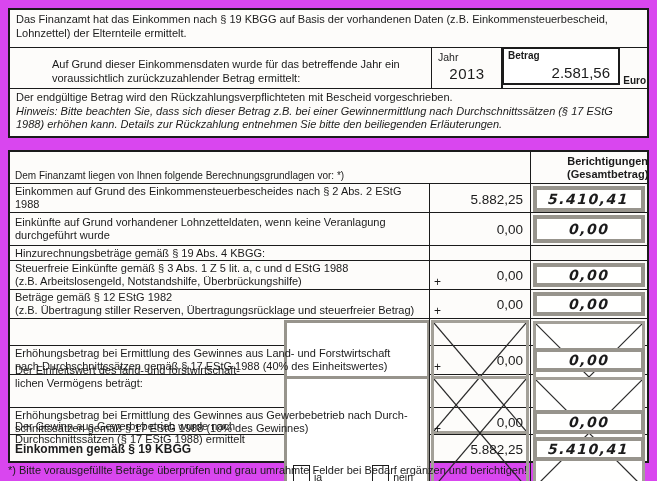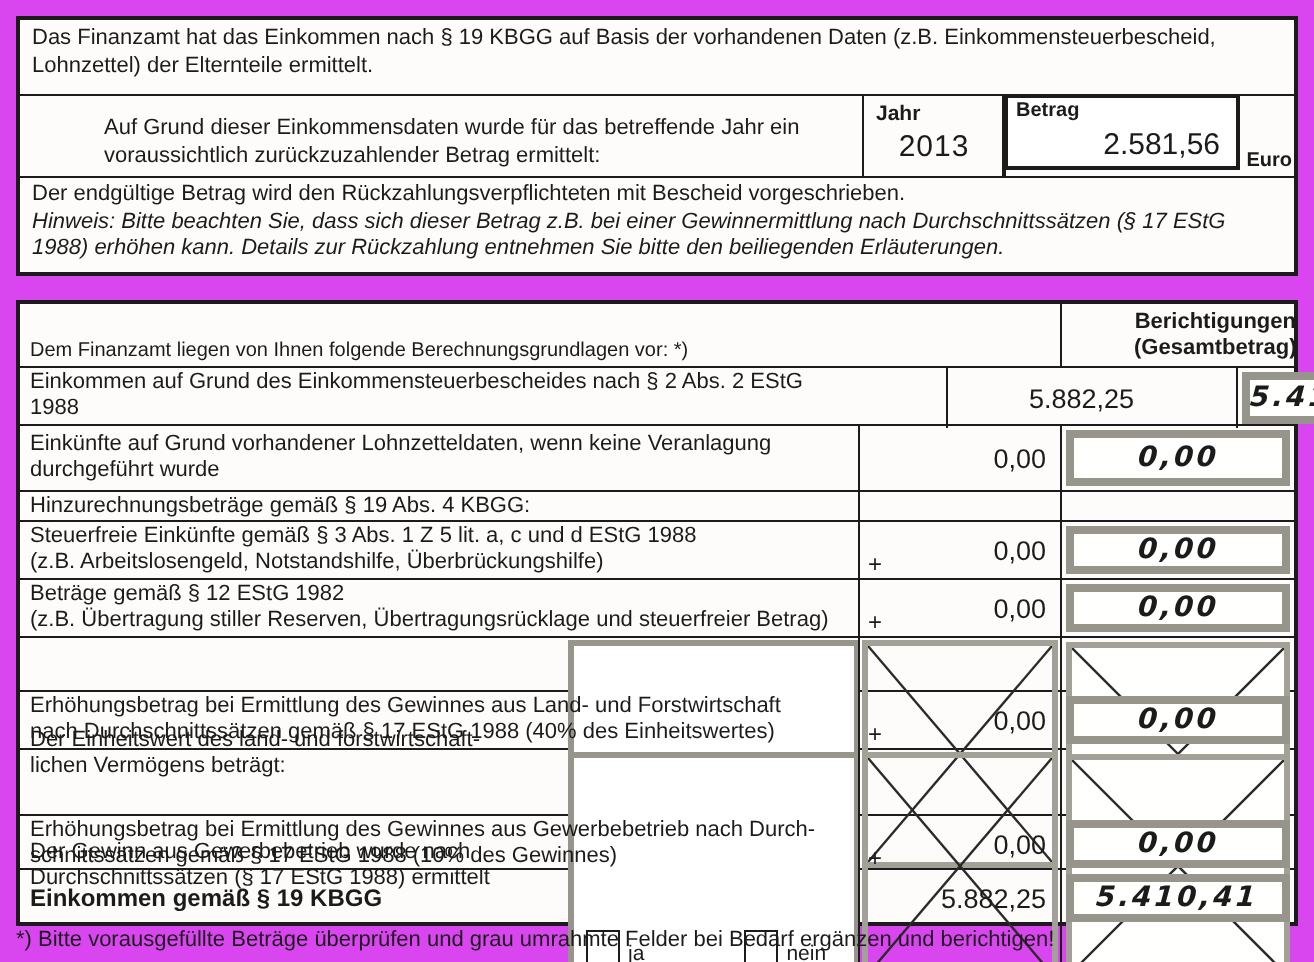--- a/index.html
+++ b/index.html
@@ -8,21 +8,21 @@
     background:#d946ef; color:#1b1b1b;
     font-family:"Liberation Sans", sans-serif;
     overflow:hidden;
   }
   
   .intro { position:absolute; left:8px; top:8px; width:637px; border:2px solid #1b1b1b; background:#fdfcfa; }
   .intro-row1 { height:34px; padding:3px 6px 0 6px; font-size:11px; line-height:13.5px; }
   .intro-row2 { height:40px; border-top:1.5px solid #1b1b1b; display:grid; grid-template-columns:385px 70px 1fr;padding-left:36px; }
   .intro-label { padding:2px 6px 3px 6px; display:flex; flex-direction:column; justify-content:flex-end; font-size:11px; line-height:13.5px; }
   .year-cell { border-left:1.5px solid #1b1b1b; padding:3px 5px 0 6px; }
-  .year-title { font-size:10.5px;font-weight:bold; }
+  .year-title { font-size:10.5px; }
   .year-value { font-size:15px; text-align:center; margin-top:2px; letter-spacing:.5px; }
   .amount-cell { border-left:2px solid #1b1b1b; position:relative; }
   .amount-box { position:absolute; left:-1px; top:-1px; right:27px; bottom:3px; border:2px solid #1b1b1b; background:#fff; }
   .amount-title { position:absolute; left:4px; top:1px; font-size:10px; font-weight:bold; }
   .amount-value { position:absolute; right:8px; bottom:2px; font-size:15px; }
   .currency { position:absolute; right:1px; bottom:2px; font-size:10px; font-weight:bold; }
   .intro-row3 { border-top:1.5px solid #1b1b1b; padding:2px 6px 4px 6px; font-size:11px; line-height:13.5px; }
   .hint { font-style:italic; }
   
   .calc { position:absolute; left:8px; top:150px; width:637px; border:2px solid #1b1b1b; background:#fdfcfa; }
@@ -87,21 +87,21 @@
   <div class="calc">
 
     <div class="row hdr" style="height:31px;">
       <div class="h-label">Dem Finanzamt liegen von Ihnen folgende Berechnungsgrundlagen vor: *)</div>
       <div class="h-corr">
         <span>Berichtigungen</span>
         <span>(Gesamtbetrag)</span>
       </div>
     </div>
 
-    <div class="row" style="height:29px;gap:44px;">
+    <div class="row" style="height:29px;">
       <div class="c-label bottom">
         <span>Einkommen auf Grund des Einkommensteuerbescheides nach § 2 Abs. 2 EStG 1988</span>
       </div>
       <div class="c-value">5.882,25</div>
       <div class="c-corr">
         <div class="corr-box">
           <span class="hand">5.410,41</span>
         </div>
       </div>
     </div>

